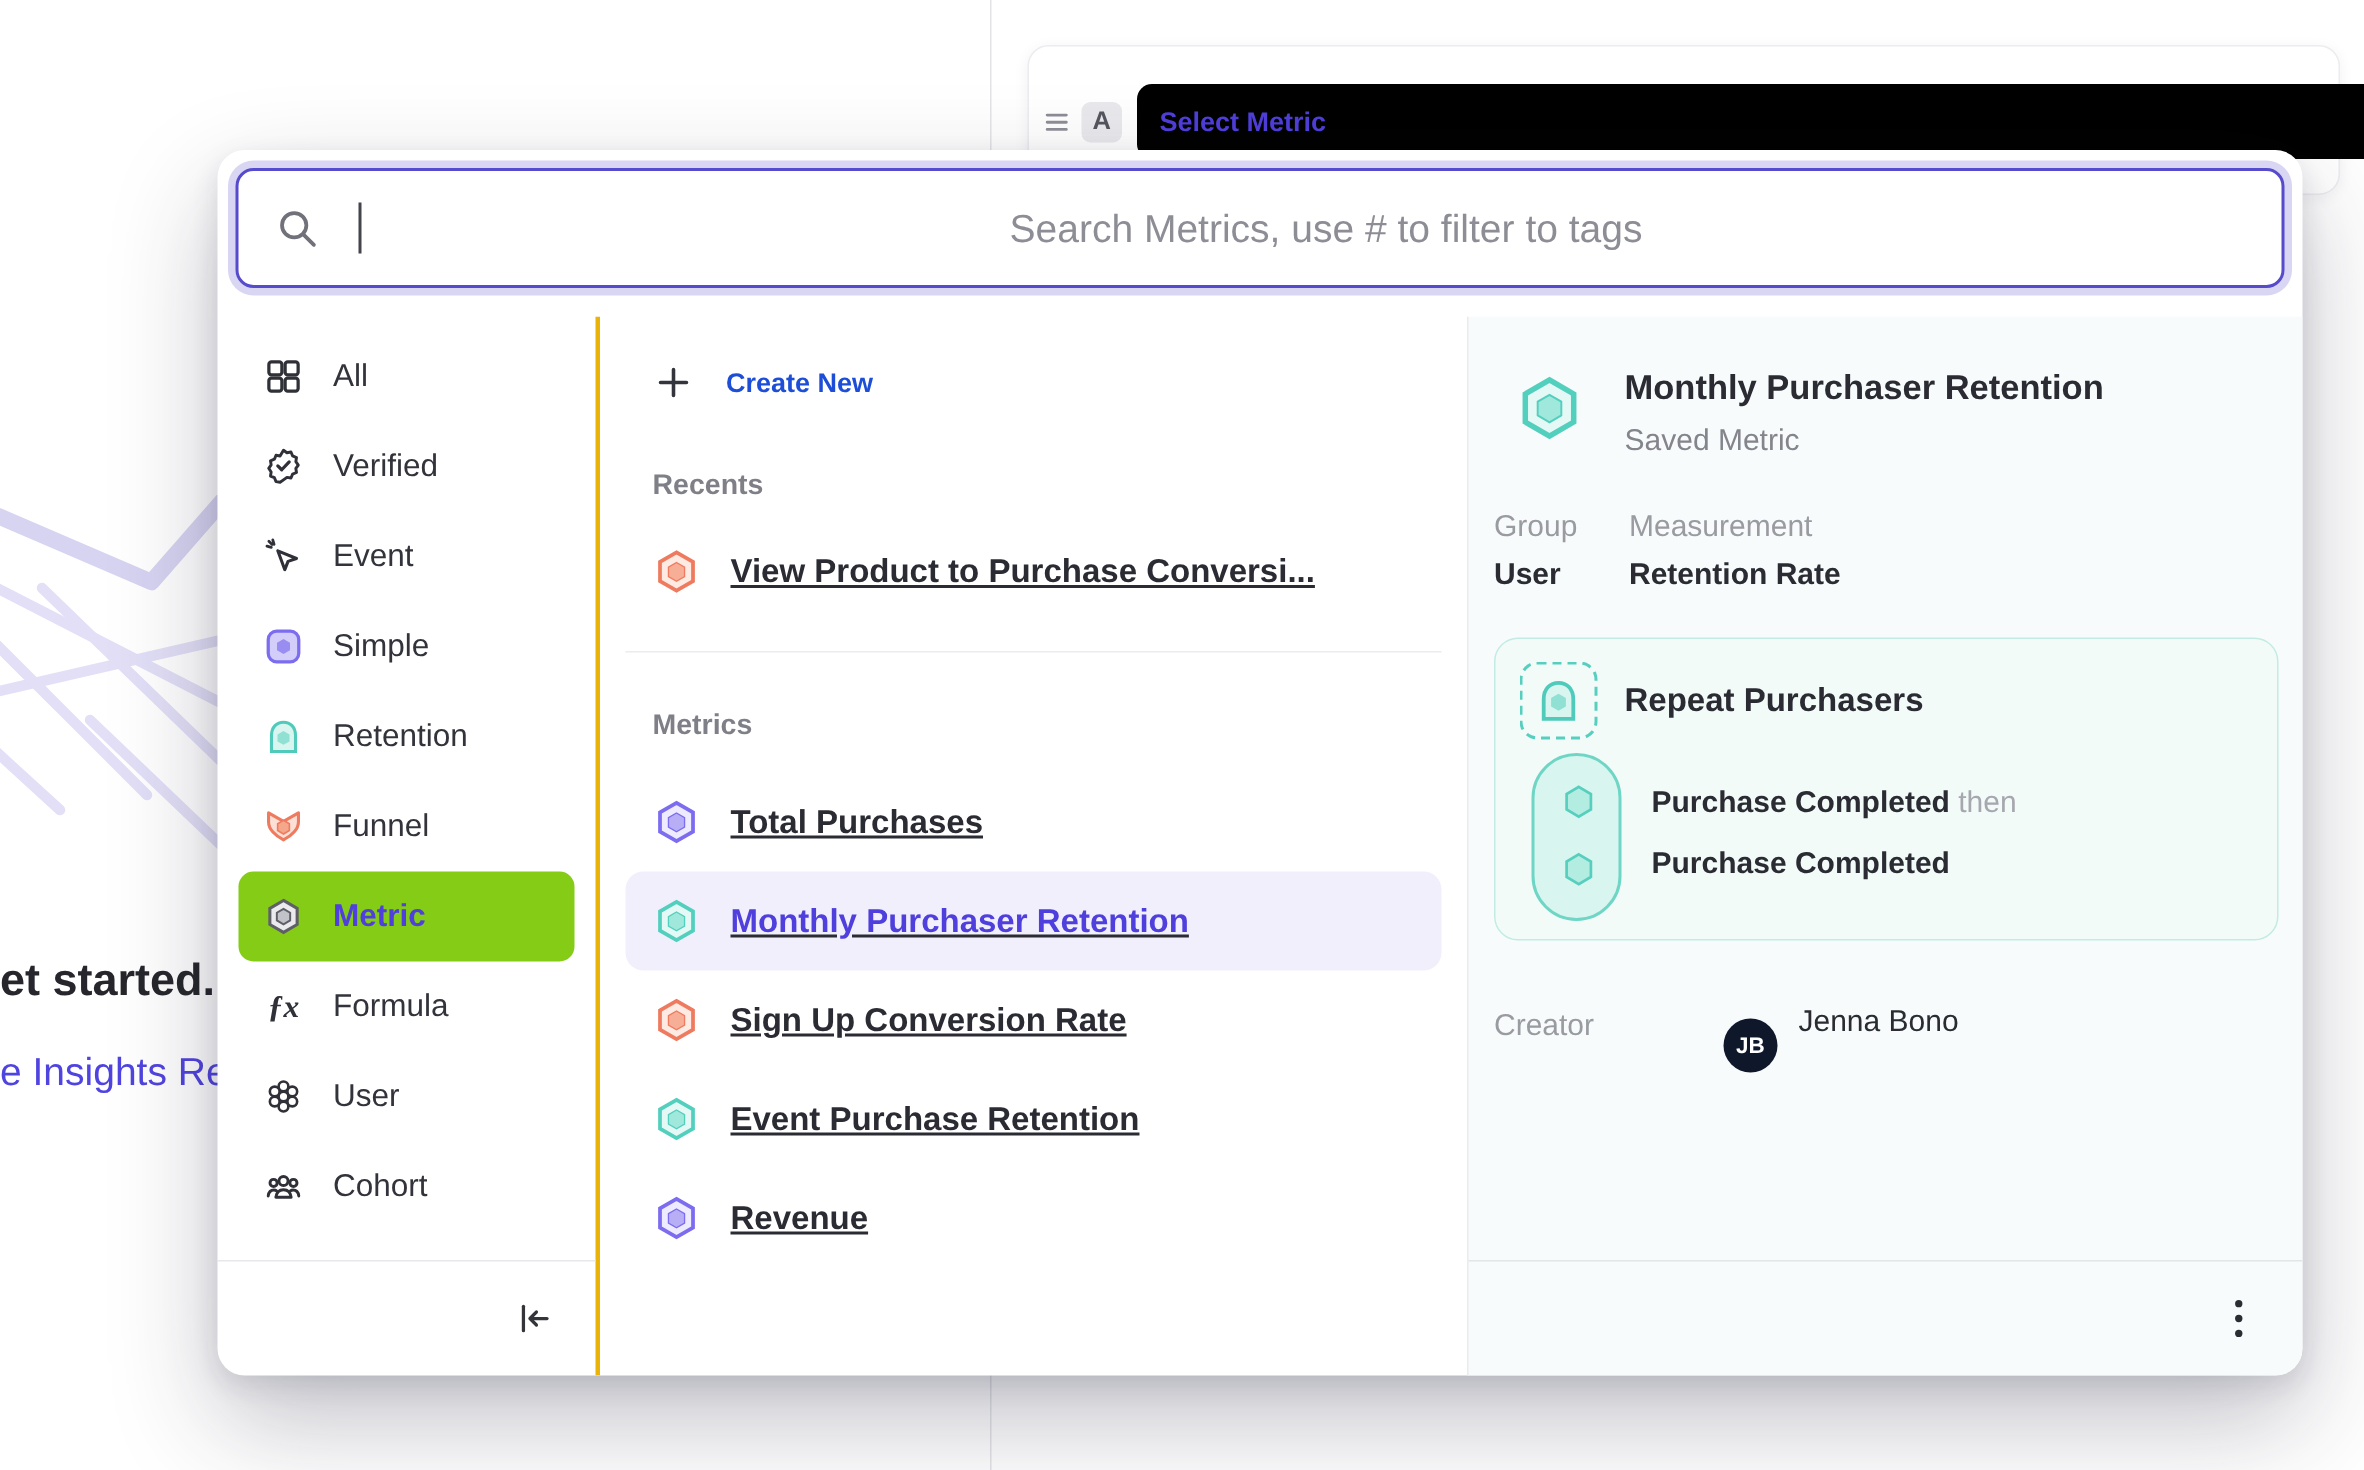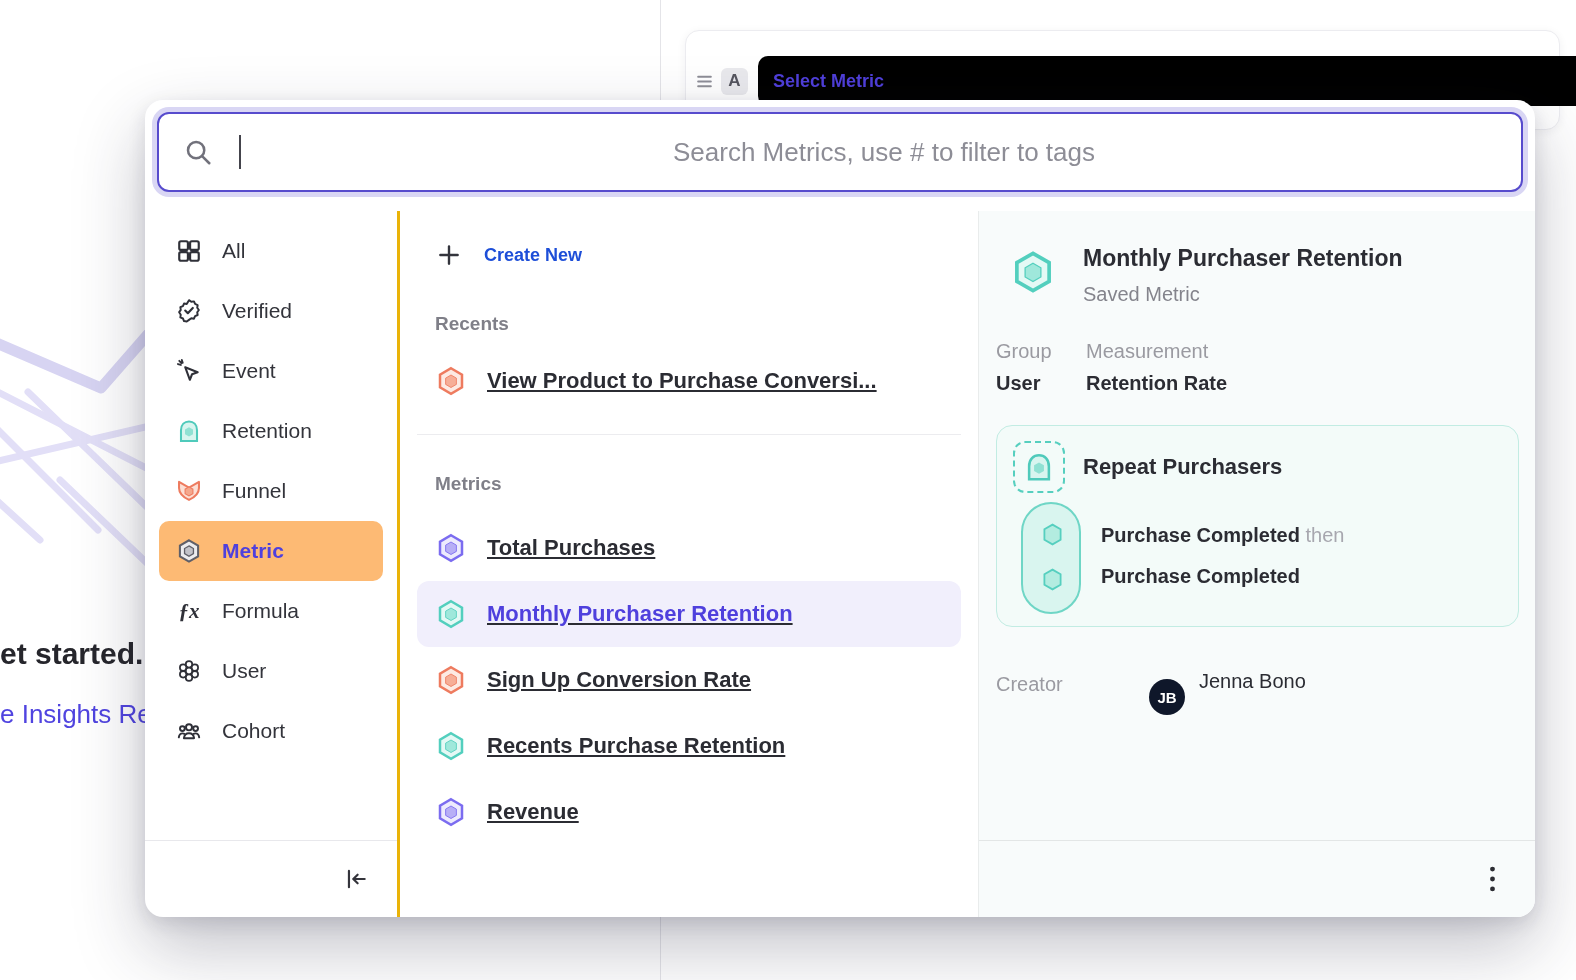--- a/index.html
+++ b/index.html
@@ -32,21 +32,21 @@
   .searchbox input { border:none; outline:none; flex:1; height:100%; font-family:"Liberation Sans",sans-serif;
                      font-size:26px; color:#3c3c44; padding-left:6px; background:transparent;text-align:center; }
   .searchbox input::placeholder { color:#8d8d96; }
 
   .cols { position:absolute; left:0; right:0; top:111px; bottom:0; display:flex; overflow:hidden;
           border-radius:0 0 18px 18px; }
 
   
   .sb { width:255px; flex:0 0 auto; border-right:3px solid #eab308; position:relative; padding-top:10px; }
   .sb-item { height:60px; margin:0 14px; padding-left:17px; border-radius:10px; display:flex; align-items:center; cursor:pointer; }
-  .sb-item.selected { background:#fdba74; }
+  .sb-item.selected { background:#84cc16; }
   .sb-ico { width:26px; height:26px; display:flex; align-items:center; justify-content:center; flex:0 0 auto; }
   .sb-ico svg { width:26px; height:26px; }
   .sb-label { margin-left:20px; font-size:21px; font-weight:500; color:#33343b; }
   .sb-item.selected .sb-label { color:#4f40dd; font-weight:600; }
   .fx { font-family:"Liberation Serif",serif; font-style:italic; font-weight:600; font-size:21px; color:#2f3038; }
   .sb-foot { position:absolute; bottom:0; left:0; right:0; height:77px; border-top:1px solid #e8e8ec;
              display:flex; align-items:center; justify-content:flex-end; padding-right:28px; }
   .collapse-btn { width:26px; height:26px; cursor:pointer; }
 
   
@@ -171,20 +171,29 @@
           <svg viewBox="0 0 24 24" fill="none" stroke="#2f3038" stroke-width="1.9" stroke-linecap="round" stroke-linejoin="round">
               <path d="M8.5 8.5l11.5 4.7-5.2 1.8-2 5.1z"></path>
               <path d="M5.4 1.8l.8 2.7M1.8 5.6l2.7.8M3 2.6l2 2" stroke-width="1.7"></path>
             </svg>
         </span>
         <span class="sb-label">Event</span>
       </div>
       <div class="sb-item">
         <span class="sb-ico">
           <svg viewBox="0 0 24 24">
+              <rect x="2.6" y="2.6" width="18.8" height="18.8" rx="5.2" fill="#d3cdf9" stroke="#7b6cf0" stroke-width="2"></rect>
+              <path d="M12 7.4l4 2.3v4.6l-4 2.3-4-2.3V9.7z" fill="#9a8df2"></path>
+            </svg>
+        </span>
+        <span class="sb-label">Simple</span>
+      </div>
+      <div class="sb-item">
+        <span class="sb-ico">
+          <svg viewBox="0 0 24 24">
               <path d="M4.6 21.2V11.4C4.6 6 7.9 3.2 12 3.2s7.4 2.8 7.4 8.2v9.8z" fill="#d8f5ef" stroke="#4fcabb" stroke-width="1.9"></path>
               <path d="M12 8.6l3.7 2.1v4.3L12 17.1l-3.7-2.1v-4.3z" fill="#90e1d3"></path>
             </svg>
         </span>
         <span class="sb-label">Retention</span>
       </div>
       <div class="sb-item">
         <span class="sb-ico">
           <svg viewBox="0 0 24 24">
               <path d="M2.8 3.6L12 8.8l9.2-5.2v5.6c0 4.4-4.1 8.6-9.2 11-5.1-2.4-9.2-6.6-9.2-11z" fill="#fcdfd5" stroke="#ee7b5f" stroke-width="1.9" stroke-linejoin="round"></path>
@@ -298,21 +307,21 @@
         </span>
         <span class="mi-label">Sign Up Conversion Rate</span>
       </div>
       <div class="mi">
         <span class="hex hex-teal">
           <svg viewBox="0 0 24 24">
               <path class="hx-o" d="M12 1.8 20.8 6.9v10.2L12 22.2 3.2 17.1V6.9z"></path>
               <path class="hx-i" d="M12 7.2 16.3 9.7v5L12 17.2 7.7 14.7v-5z"></path>
             </svg>
         </span>
-        <span class="mi-label">Recents Purchase Retention</span>
+        <span class="mi-label">Event Purchase Retention</span>
       </div>
       <div class="mi">
         <span class="hex hex-purple">
           <svg viewBox="0 0 24 24">
               <path class="hx-o" d="M12 1.8 20.8 6.9v10.2L12 22.2 3.2 17.1V6.9z"></path>
               <path class="hx-i" d="M12 7.2 16.3 9.7v5L12 17.2 7.7 14.7v-5z"></path>
             </svg>
         </span>
         <span class="mi-label">Revenue</span>
       </div>

